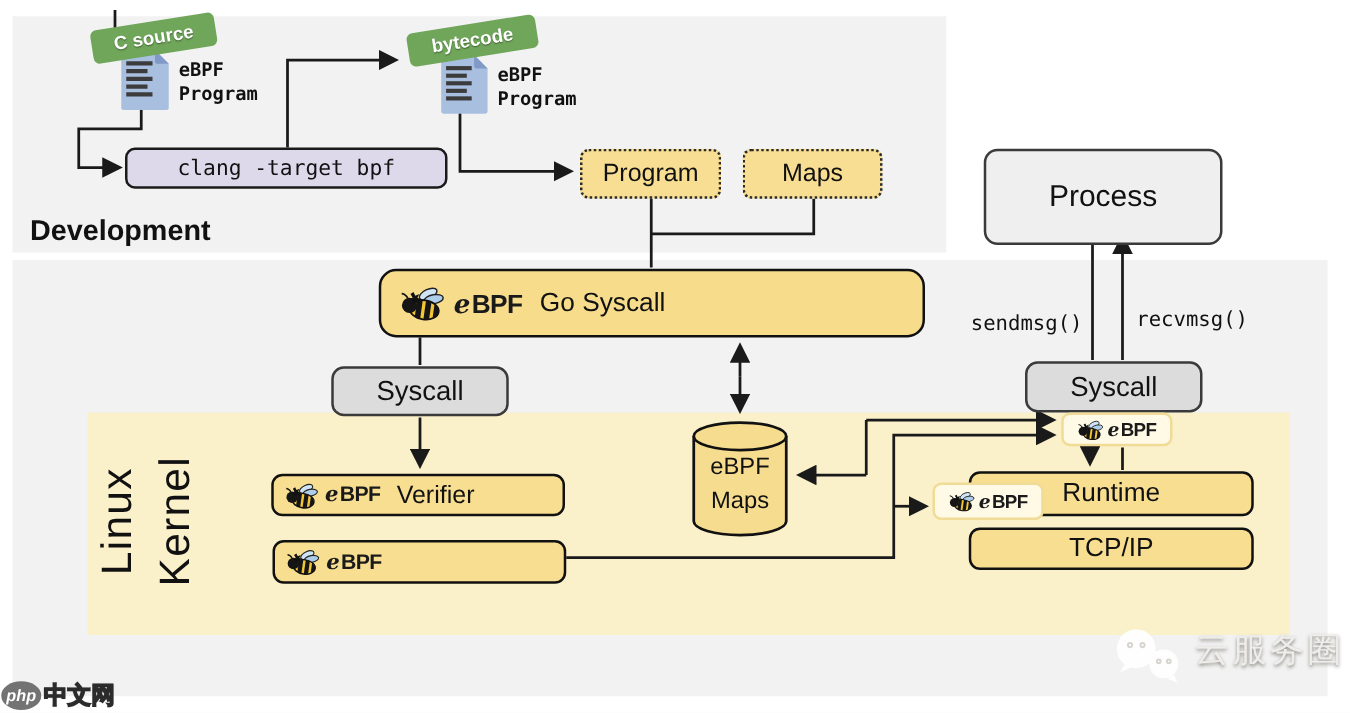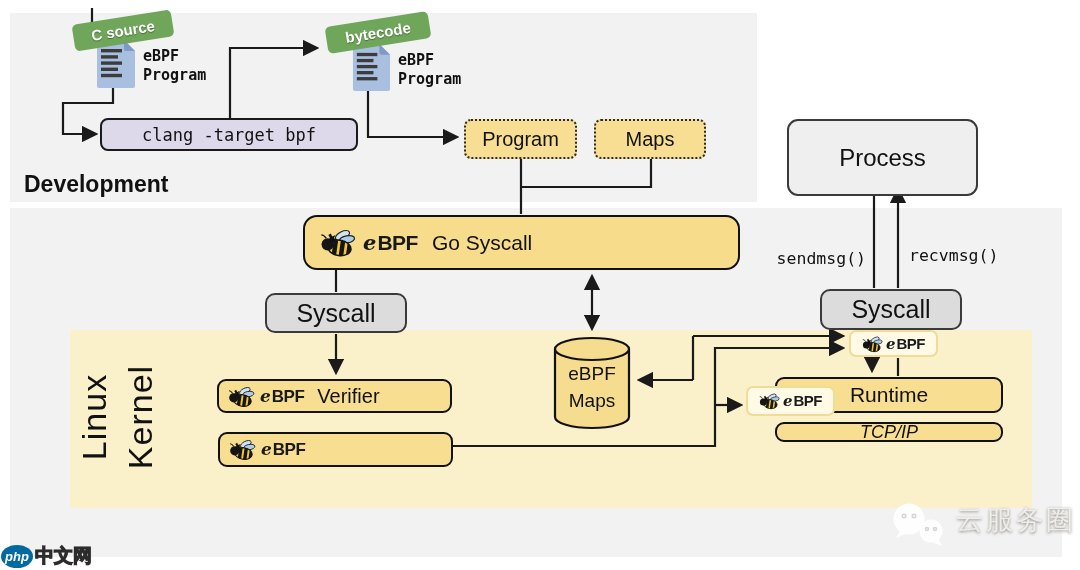--- a/index.html
+++ b/index.html
@@ -43,21 +43,21 @@
   #maps-box{left:594px;top:119px;width:112px;height:40px;}
 
   #process-box{left:787px;top:119px;width:191px;height:77px;background:#EFEFEF;
       border:2.2px solid #3a3a3a;border-radius:11px;font-size:24px;z-index:2;}
 
   #go-library{left:303px;top:215px;width:437px;height:55px;background:#F7DC8C;
       border:2.2px solid #111;border-radius:14px;display:flex;align-items:center;
       padding-left:15px;z-index:2;}
   #go-library .label{font-size:21px;margin-left:14px;}
 
-  .graybox{background:#DCDCDC;border:2.2px solid #3a3a3a;border-radius:10px;font-size:25px;z-index:2;}
+  .graybox{background:#DCDCDC;border:2.2px solid #3a3a3a;border-radius:10px;font-size:22px;z-index:2;}
   #syscall-left{left:265px;top:293px;width:142px;height:40px;}
   #syscall-right{left:820px;top:289px;width:142px;height:41px;}
 
   .mono-label{font-family:"DejaVu Sans Mono",monospace;font-size:16.5px;z-index:2;}
   #sendmsg{left:758px;top:249px;width:108px;text-align:right;}
   #recvmsg{left:909px;top:246px;}
 
   .kbox{background:#F8DE90;border:2.2px solid #111;border-radius:9px;
       display:flex;align-items:center;z-index:2;}
   #verifier{left:217px;top:379px;width:235px;height:34px;padding-left:9px;}
@@ -66,33 +66,33 @@
 
   #cylinder{left:553px;top:336px;width:78px;height:94px;z-index:2;}
   #cyl-label{left:553px;top:360px;width:78px;text-align:center;font-size:19px;line-height:27px;z-index:3;}
 
   .ebpf-tag{background:#FEFAE6;border:2px solid #F0DC96;border-radius:7px;
       display:flex;align-items:center;justify-content:center;z-index:3;}
   #tag-syscall{left:849px;top:330px;width:89px;height:27px;}
   #tag-sockets{left:746px;top:386px;width:89px;height:30px;}
 
   #sockets-box{left:775px;top:377px;width:228px;height:36px;font-size:21px;}
-  #tcpip-box{left:775px;top:422px;width:228px;height:20px;font-size:18px;font-style:italic;}
+  #tcpip-box{left:775px;top:422px;width:228px;height:34px;font-size:21px;}
 
   
   .elogo{display:inline-flex;align-items:baseline;color:#1a1a1a;}
   .elogo .e{font-family:"DejaVu Serif",serif;font-style:italic;font-weight:700;margin-right:1px;}
   .elogo .bpf{font-weight:700;letter-spacing:-0.5px;}
   .elogo-lg{font-size:21px;margin-left:7px;}
   .elogo-md{font-size:17px;margin-left:5px;}
   .elogo-sm{font-size:15px;margin-left:3px;}
 
   
   #php-wm{left:1px;top:543px;display:flex;align-items:center;z-index:5;}
-  #php-badge{width:32px;height:23px;border-radius:50%;background:#0369a1;color:#fff;
+  #php-badge{width:32px;height:23px;border-radius:50%;background:#737373;color:#fff;
       font-style:italic;font-weight:700;font-size:13px;display:flex;align-items:center;justify-content:center;}
   #php-text{font-size:19px;font-weight:700;color:#f8f8f8;-webkit-text-stroke:1.1px #2b2b2b;
       text-shadow:0 0 1px #333;margin-left:2px;}
   #wechat-wm{left:888px;top:502px;display:flex;align-items:flex-start;z-index:5;}
   #wechat-text{font-size:27px;letter-spacing:3px;color:#EFEDE9;margin-left:6px;
       text-shadow:0 1px 3px rgba(130,128,122,.95);}
 </style>
 </head>
 <body>
 

